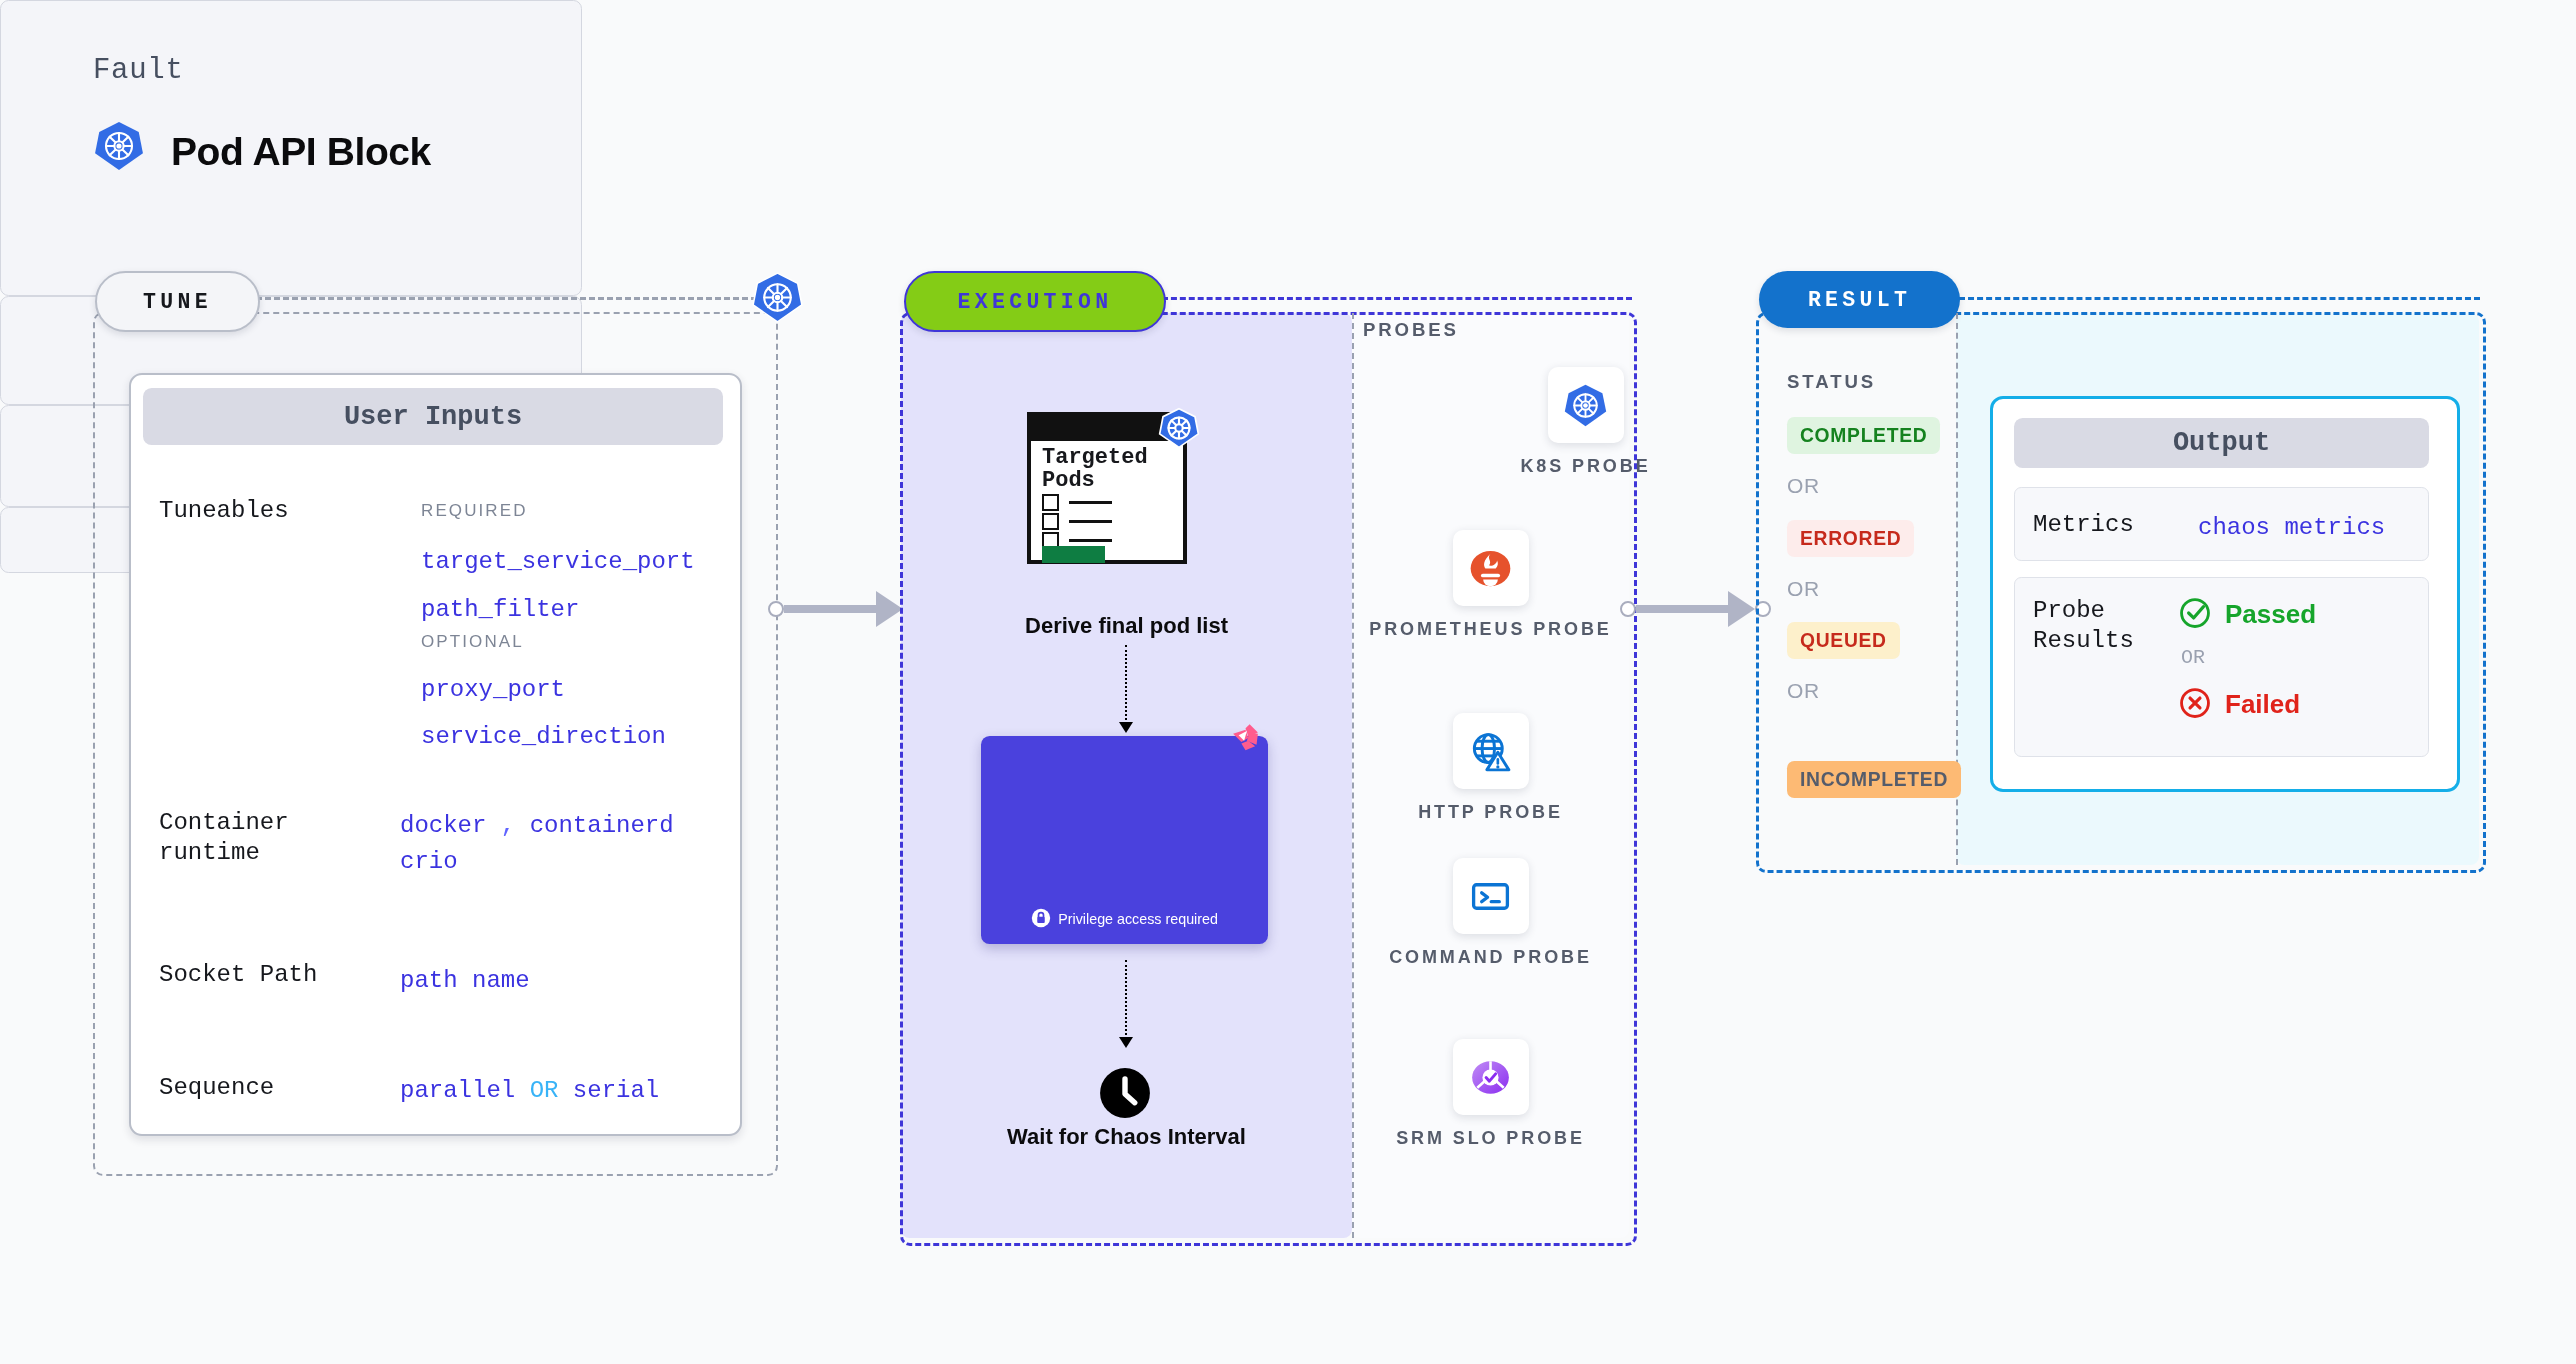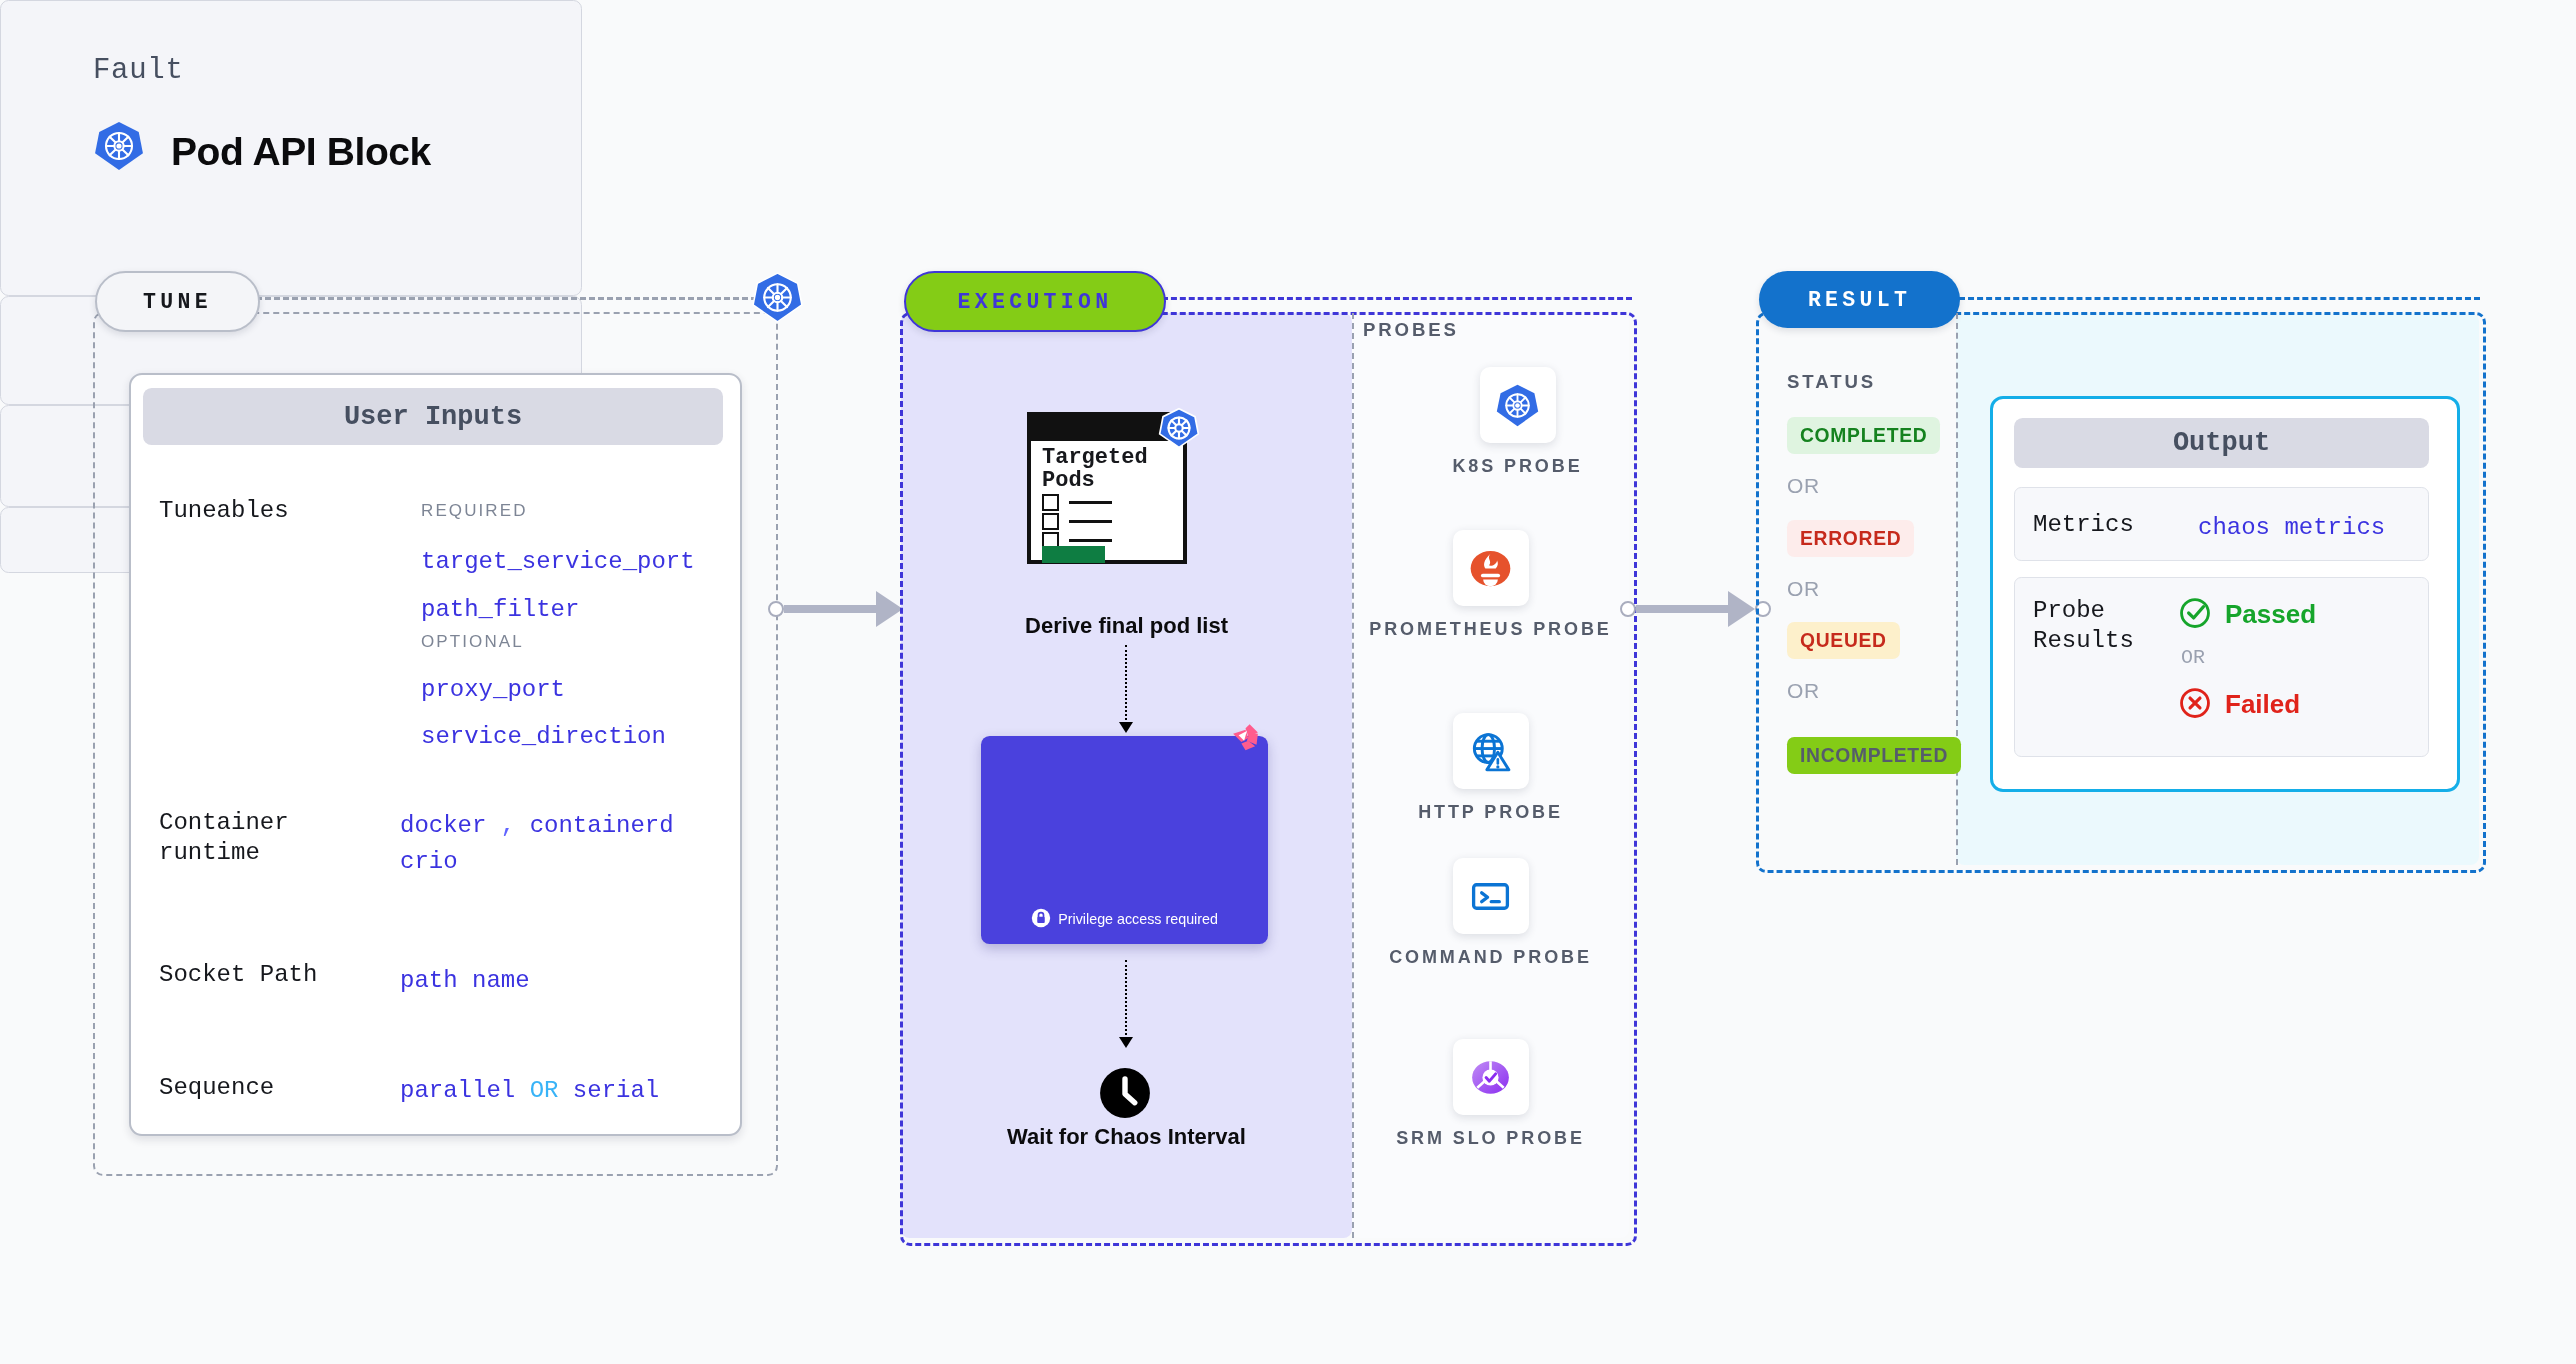--- a/index.html
+++ b/index.html
@@ -288,21 +288,21 @@
 <div style="position:absolute;left:1099px;top:1067px;">
   <svg width="52" height="52" viewBox="0 0 48 48">
     <circle cx="24" cy="24" r="23" fill="#000"></circle>
     <path d="M24 11 V25 L33 33" fill="none" stroke="#fff" stroke-width="5" stroke-linecap="round" stroke-linejoin="round"></path>
   </svg>
 </div>
 <div id="wait-label">Wait for Chaos Interval</div>
 
 <div id="probes-title">PROBES</div>
 
-<div class="probe-item" style="left:1352px;top:367px;padding-left:27px;">
+<div class="probe-item" style="left:1420px;top:367px;padding-left:27px;">
   <div class="probe-tile">
     <svg width="47" height="47" viewBox="0 0 100 100">
       <polygon points="50,6 86,24 94,63 50,94 6,63 14,24" fill="#326ce5"></polygon>
       <g fill="none" stroke="#fff" stroke-width="4" stroke-linecap="round">
         <circle cx="50" cy="50" r="9"></circle>
           <circle cx="50" cy="50" r="24"></circle>
         <line x1="50" y1="26" x2="50" y2="41"></line>
           <line x1="50" y1="59" x2="50" y2="74"></line>
         <line x1="26" y1="50" x2="41" y2="50"></line>
           <line x1="59" y1="50" x2="74" y2="50"></line>
@@ -389,21 +389,21 @@
 <div id="result-dash-line"></div>
 <div id="result-pill" class="pill">RESULT</div>
 
 <div id="status-title">STATUS</div>
 <div class="status-badge" style="top:417px;background:#dff4e0;color:#15821f;">COMPLETED</div>
 <div class="or-text" style="top:474px;">OR</div>
 <div class="status-badge" style="top:520px;background:#fdeceb;color:#c62a1c;">ERRORED</div>
 <div class="or-text" style="top:577px;">OR</div>
 <div class="status-badge" style="top:622px;background:#fdf0cb;color:#c62a1c;">QUEUED</div>
 <div class="or-text" style="top:679px;">OR</div>
-<div class="status-badge" style="top:737px;background:#84cc16;color:#555c6b;">INCOMPLETED</div>
+<div class="status-badge" style="top:761px;background:#fdba74;color:#555c6b;">INCOMPLETED</div>
 
 <div id="output-card"></div>
 <div class="section-head out-head">Output</div>
 
 <div class="out-row" style="top:487px;width:413px;height:72px;"></div>
 <div class="row-label" style="position:absolute;left:2033px;top:510px;">Metrics</div>
 <div class="row-val" style="position:absolute;left:2198px;top:510px;">chaos metrics</div>
 
 <div class="out-row" style="top:577px;width:413px;height:178px;"></div>
 <div class="row-label" style="position:absolute;left:2033px;top:596px;width:150px;">Probe Results</div>

